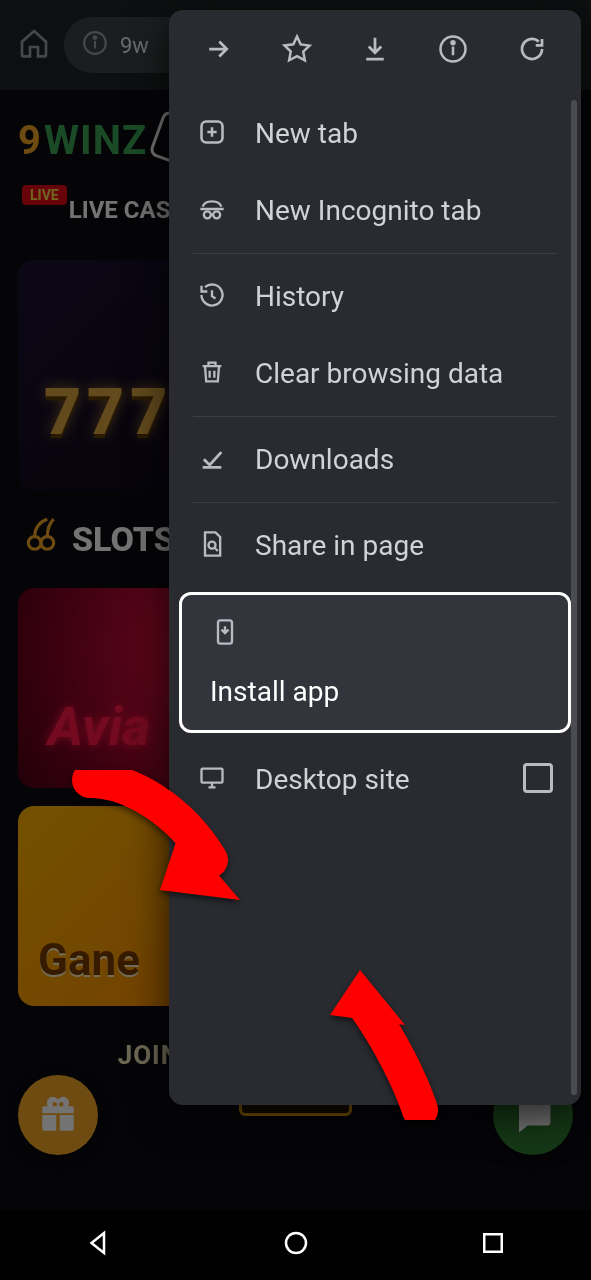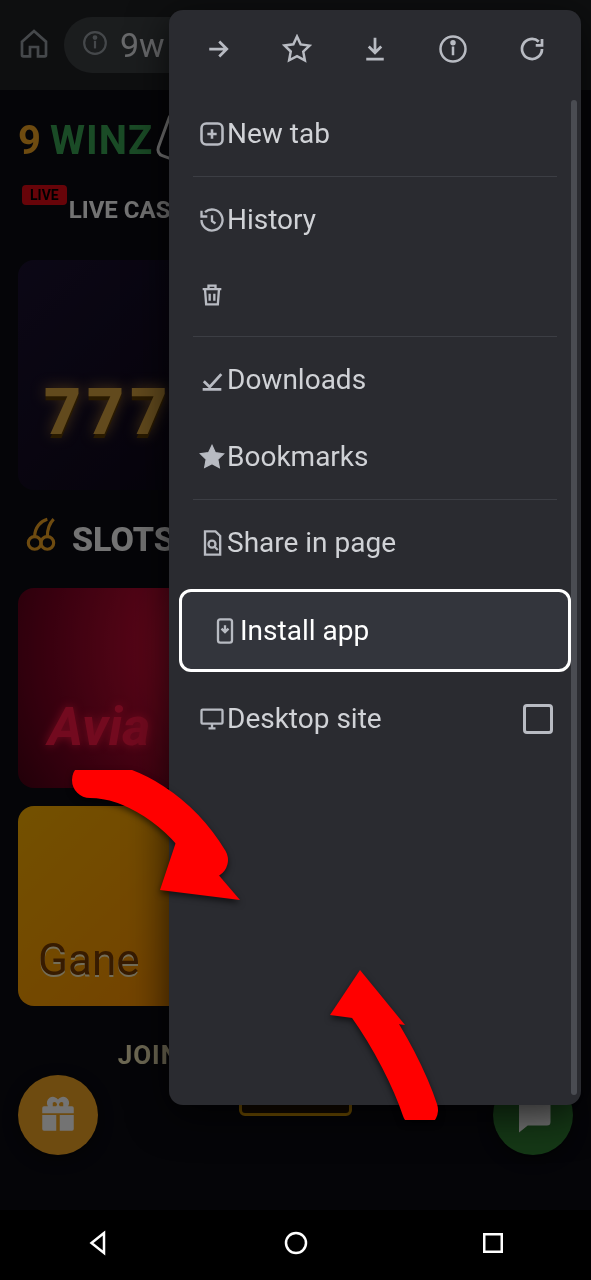--- a/index.html
+++ b/index.html
@@ -16,63 +16,63 @@
   .topbar {
     display: flex; align-items: center; gap: 14px;
     padding: 20px 18px; height: 90px; background: #202124;
   }
   .topbar .home-icon svg { width: 32px; height: 32px; }
   .addr {
     flex: 1; display: flex; align-items: center; gap: 12px;
     background: #3c4043; border-radius: 40px; padding: 10px 18px; height: 56px;
   }
   .addr .info-icon svg { width: 26px; height: 26px; }
-  .addr .url { color: #e8eaed; font-size: 34px; }
+  .addr .url { color: #e8eaed; font-size: 22px; }
 
   
   .logo-row { padding: 26px 18px; }
   .logo { display: flex; align-items: center; font-weight: 700; font-size: 40px; letter-spacing: 1px; }
   .logo .nine { color: #f5a623; }
-  .logo .winz { color: #3aa655; margin-left: 8px; }
+  .logo .winz { color: #3aa655; margin-left: 2px; }
   .logo .dice {
     width: 48px; height: 48px; margin-left: 8px; position: relative;
     border: 3px solid #fff; border-radius: 8px; transform: rotate(20deg);
     background: #0b0b12;
   }
   .logo .dice::before, .logo .dice::after {
     content: ""; position: absolute; width: 8px; height: 8px; background: #fff; border-radius: 50%;
   }
   .logo .dice::before { top: 8px; left: 8px; }
   .logo .dice::after  { bottom: 8px; right: 8px; }
 
   
   .nav { display: flex; gap: 28px; padding: 6px 18px 18px; font-size: 24px; font-weight: 700; color: #fff; }
   .nav .live-badge {
-    background: #e50914; color: #000000; font-size: 14px; font-weight: 700;
+    background: #e50914; color: #fde047; font-size: 14px; font-weight: 700;
     padding: 2px 8px; border-radius: 4px; position: relative; top: -18px; left: 4px;
   }
   .nav-item { position: relative; }
 
   
   .card { margin: 18px; border-radius: 16px; background: linear-gradient(135deg,#1a1030,#000); height: 230px; position: relative; overflow: hidden; }
   .card.slot::after {
     content: "777"; position: absolute; left: 26px; bottom: 40px;
     font-size: 64px; font-weight: 900; color: #d9a441; letter-spacing: 6px;
     text-shadow: 0 4px 0 #5c3a00, 0 0 14px rgba(255,180,60,.6);
   }
   .section-title { padding: 8px 22px; font-size: 34px; font-weight: 800; color:#fff; display:flex; align-items:center; gap:12px;}
   .section-title .cherries-icon svg { width: 38px; height: 38px; }
   .card.avi { background: radial-gradient(circle at 40% 30%, #ff1744 0%, #7a0020 55%, #000 100%); height: 200px; }
   .card.avi .aviator {
     position:absolute; left:30px; bottom:30px; font-size:54px; font-weight:700;
     color:#ff1744; font-style:italic; text-shadow:0 0 10px #ff1744;
   }
   .card.gane { background: linear-gradient(135deg,#ffb300,#ff6f00); height: 200px; }
   .card.gane .gane-title {
-    position:absolute; left:20px; bottom:20px; font-size:44px; font-weight:400;
+    position:absolute; left:20px; bottom:20px; font-size:44px; font-weight:700;
     color:#7a3b00; text-shadow:0 2px 0 #fff3c4;
   }
 
   .join-banner {
     text-align:center; color:#f3e8b8; font-size:26px; font-weight:700;
     letter-spacing:1px; padding: 16px 0 4px;
   }
   .join-sub { text-align:center; }
   .join-sub span {
     display:inline-block; background:#2a1700; color:#ffb300;
@@ -102,30 +102,31 @@
 
   .menu-top {
     display:flex; justify-content:space-around; align-items:center;
     padding:22px 10px; border-bottom:1px solid rgba(255,255,255,0);
   }
   .menu-top .ti { width:34px; height:34px; display:flex; align-items:center; justify-content:center; }
   .menu-top .ti svg { width:30px; height:30px; stroke:#b8bbc2; }
 
   .menu-body { padding:6px 0 0; }
   .menu-item {
-    display:flex; align-items:center; 
+    display:flex; align-items:flex-start; gap:28px;
     padding:22px 28px; font-size:28px; color:#d0d2d6;
   }
   .menu-item .mi-icon { width:30px; height:30px; display:flex; align-items:center; justify-content:center; flex-shrink:0;}
   .menu-item .mi-icon svg { width:28px; height:28px; stroke:#b8bbc2; }
   .menu-sep { height:1px; background:#3c3e44; margin:4px 24px; }
 
   .menu-item.install {
     margin:8px 10px; border:3px solid #fff; border-radius:12px;
     background:#33353c;
+    flex-direction:column;
   }
   .menu-item.install .mi-label { color:#fff; }
 
   .desktop-check {
     width:30px; height:30px; border:3px solid #b8bbc2; border-radius:4px; margin-left:auto;
   }
 
   
   .arrow { position:absolute; pointer-events:none; }
   .arrow svg { filter: drop-shadow(0 3px 3px rgba(0,0,0,.6)); }
@@ -255,60 +256,64 @@
     <div class="menu-item">
       <span class="mi-icon">
         <svg viewBox="0 0 24 24" fill="none" stroke-width="2.2">
             <rect x="3" y="3" width="18" height="18" rx="4"></rect>
             <path d="M12 8v8M8 12h8"></path>
           </svg>
       </span>
       <span class="mi-label">New tab</span>
     </div>
 
+    <div class="menu-item">
+      <span class="mi-icon">
+        <svg viewBox="0 0 24 24" fill="none" stroke-width="2">
+            <path d="M4 10c2-6 14-6 16 0M2 12h20"></path>
+            <circle cx="8" cy="17" r="3"></circle>
+            <circle cx="16" cy="17" r="3"></circle>
+            <path d="M11 17h2"></path>
+          </svg>
+      </span>
+      <span class="mi-label">New Incognito tab</span>
+    </div>
 
     <div class="menu-sep"></div>
 
     <div class="menu-item">
       <span class="mi-icon">
         <svg viewBox="0 0 24 24" fill="none" stroke-width="2">
             <path d="M3 12a9 9 0 1 0 3-6.7M3 4v5h5"></path>
             <path d="M12 8v5l3 2"></path>
           </svg>
       </span>
       <span class="mi-label">History</span>
     </div>
 
     <div class="menu-item">
       <span class="mi-icon">
         <svg viewBox="0 0 24 24" fill="none" stroke-width="2">
             <path d="M4 7h16M9 7V4h6v3M6 7l1 13h10l1-13M10 11v6M14 11v6"></path>
           </svg>
       </span>
+      <span class="mi-label">Clear browsing data</span>
     </div>
 
     <div class="menu-sep"></div>
 
     <div class="menu-item">
       <span class="mi-icon">
         <svg viewBox="0 0 24 24" fill="none" stroke-width="2.4">
             <path d="M5 13l5 5L20 7M4 20h16"></path>
           </svg>
       </span>
       <span class="mi-label">Downloads</span>
     </div>
 
-    <div class="menu-item">
-      <span class="mi-icon">
-        <svg viewBox="0 0 24 24" fill="#b8bbc2" stroke="none">
-            <path d="M12 2l2.9 6.3L22 9.3l-5 4.8 1.3 7L12 17.8 5.7 21l1.3-7-5-4.8 7.1-1z"></path>
-          </svg>
-      </span>
-      <span class="mi-label">Bookmarks</span>
-    </div>
 
 
     <div class="menu-sep"></div>
 
 
     <div class="menu-item">
       <span class="mi-icon">
         <svg viewBox="0 0 24 24" fill="none" stroke-width="2">
             <path d="M6 2h9l4 4v16H6z"></path>
             <circle cx="12" cy="13" r="3"></circle>

